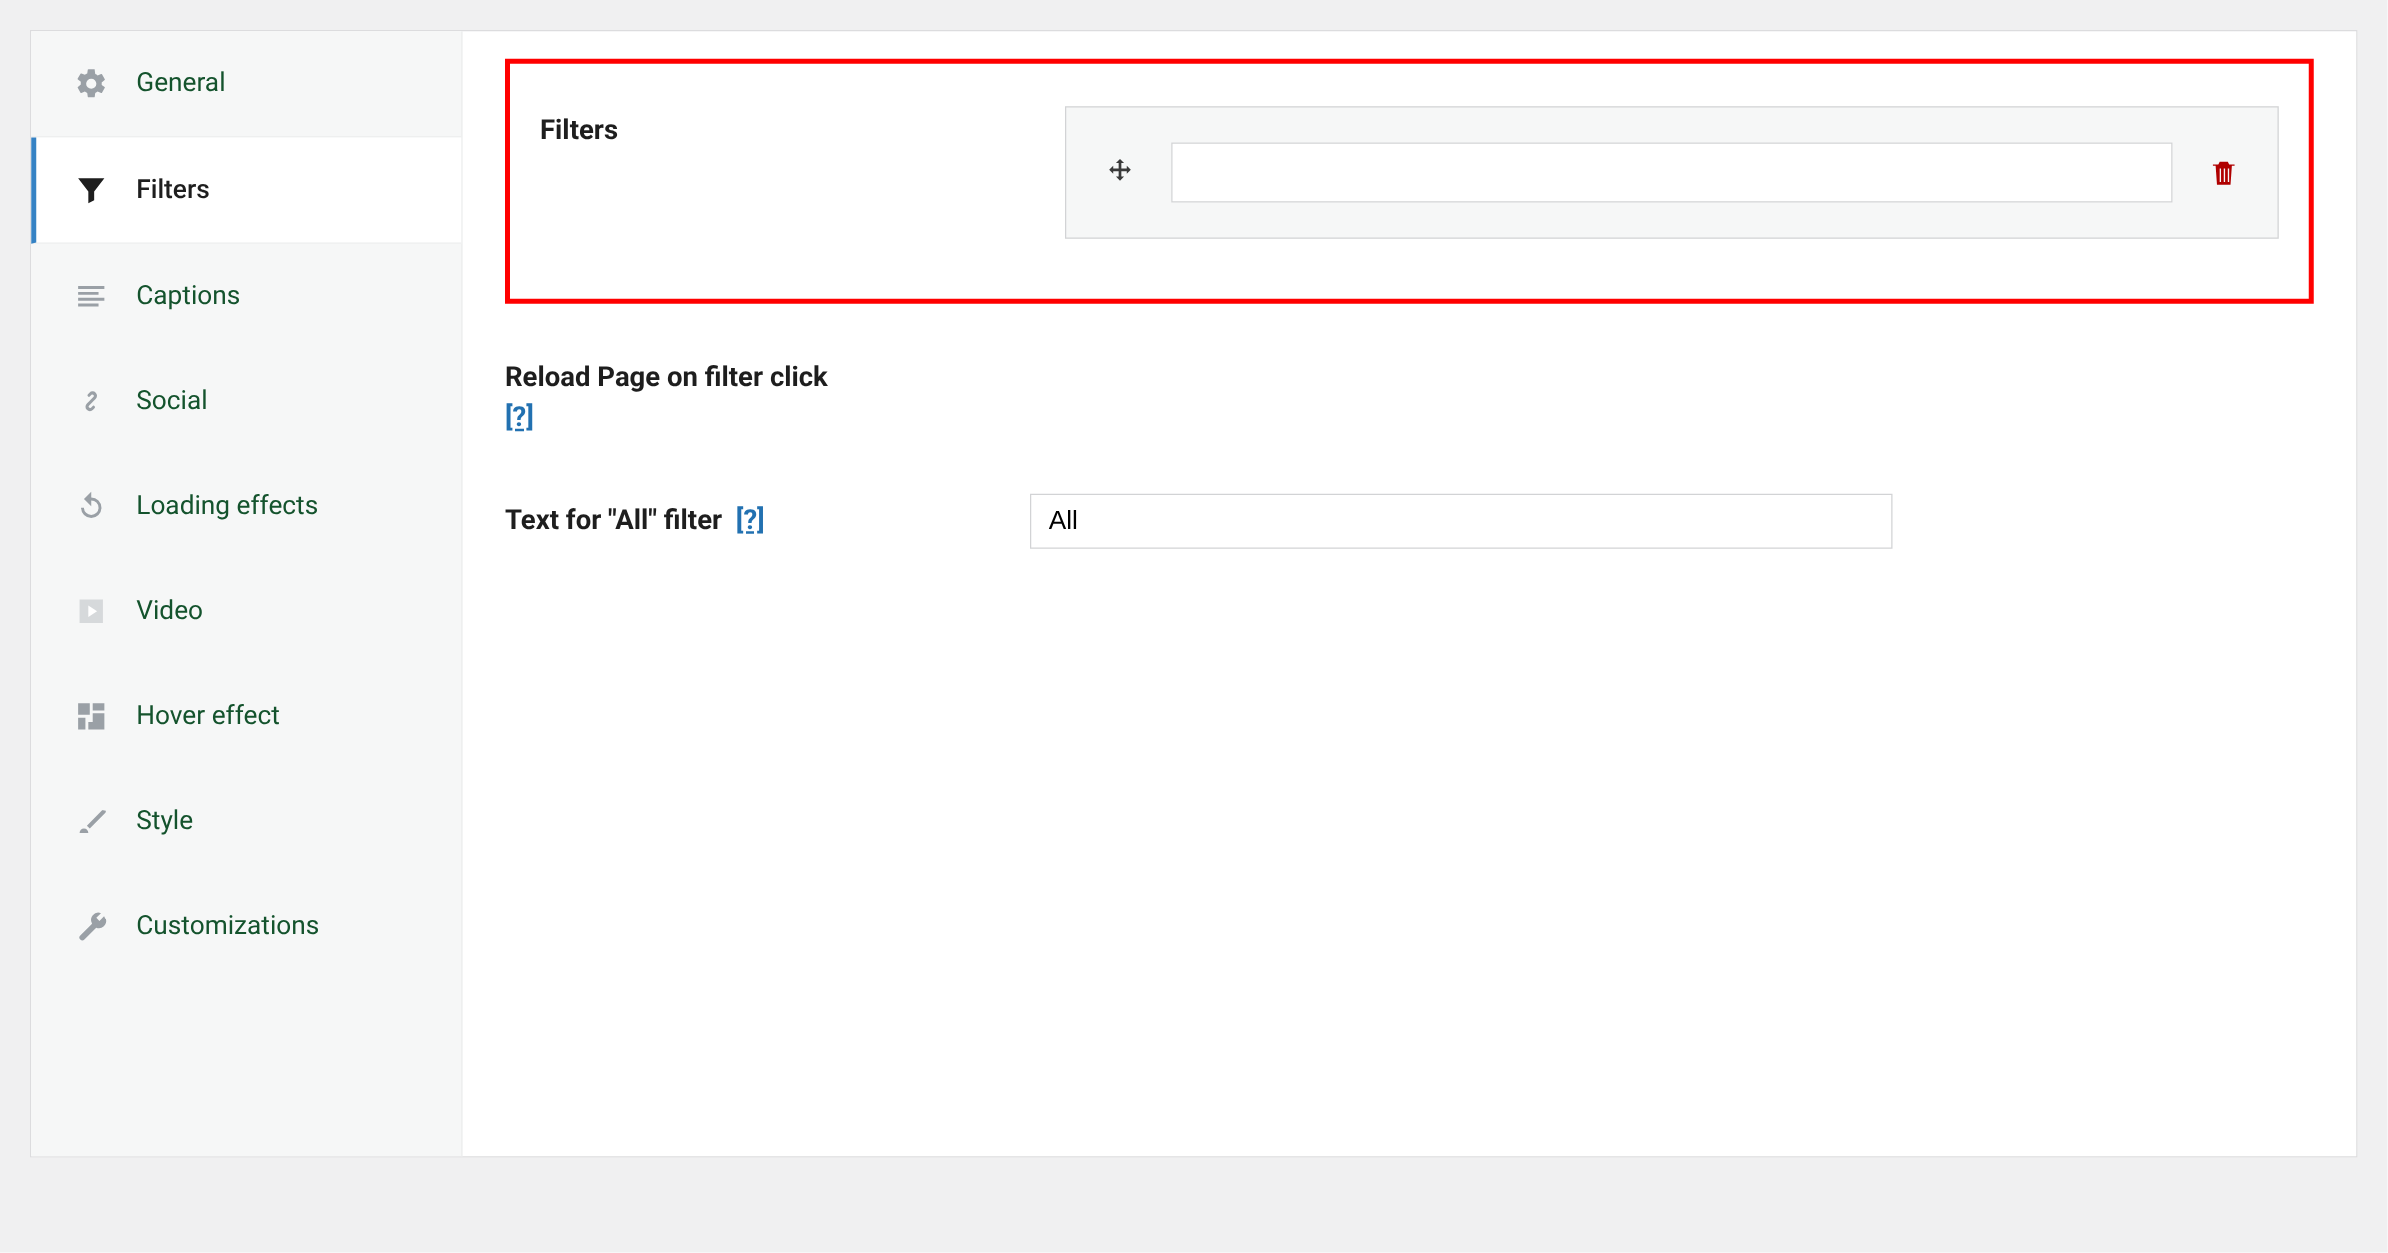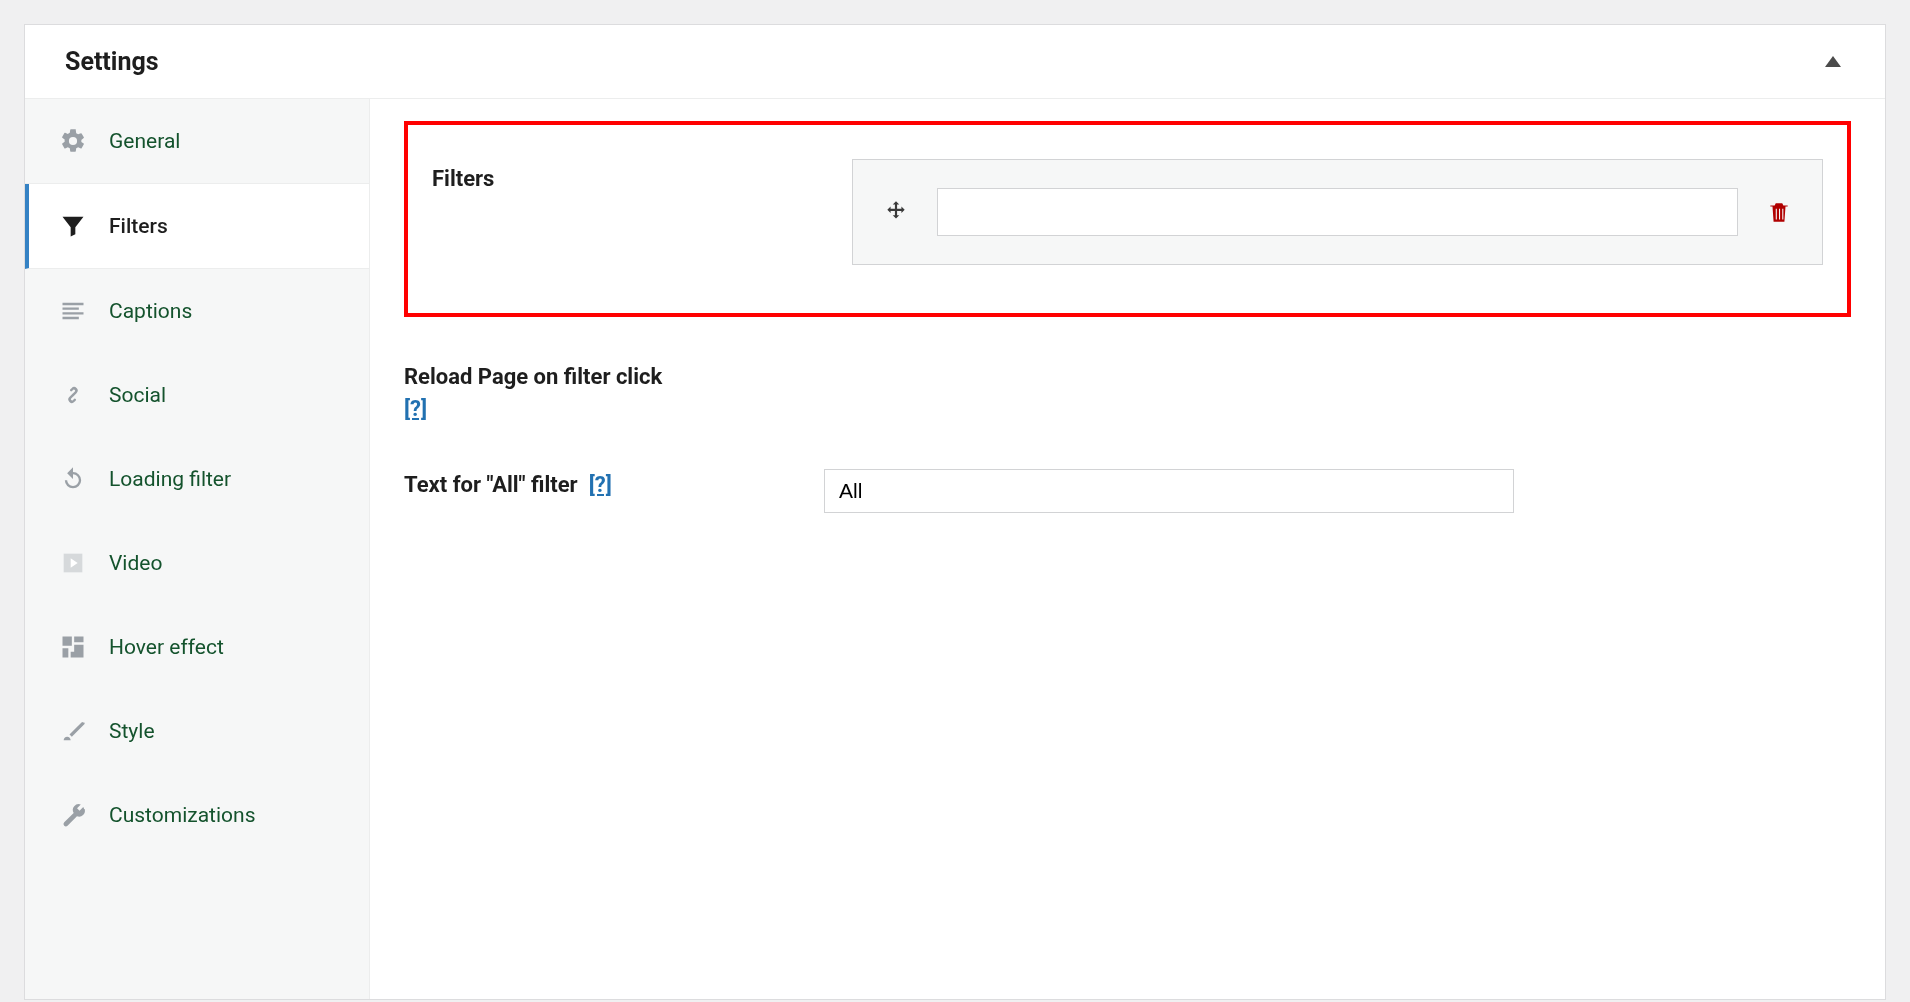--- a/index.html
+++ b/index.html
@@ -173,32 +173,28 @@
     letter-spacing: 0.5px;
   }
   .text-input {
     width: 690px;
     height: 44px;
     border: 1px solid #d2d3d5;
     font-size: 21px;
     padding: 2px 14px;
     background: #fff;
   }
-  .row.setting { margin-top: 44px; align-items: flex-start; }
+  .row.setting { margin-top: 44px; align-items: center; }
   .row.setting .row-label { padding-top: 0; }
 </style>
 </head>
 <body>
 
 <div class="panel">
 
-  <div class="panel-header">
-    <div class="panel-title">Settings</div>
-    <div class="caret"></div>
-  </div>
 
   <div class="panel-body">
 
     <div class="sidebar">
 
       <div class="sidebar-item first">
         <span class="sb-icon">
           <svg viewBox="0 0 24 24">
               <path d="M19.14,12.94a7.14,7.14,0,0,0,.05-.94,7.14,7.14,0,0,0-.05-.94l2.03-1.58a.5.5,0,0,0,.12-.64l-1.92-3.32a.5.5,0,0,0-.61-.22l-2.39.96a7.03,7.03,0,0,0-1.62-.94l-.36-2.54A.5.5,0,0,0,13.9,2h-3.8a.5.5,0,0,0-.49.42L9.25,4.96a7.03,7.03,0,0,0-1.62.94l-2.39-.96a.5.5,0,0,0-.61.22L2.71,8.48a.5.5,0,0,0,.12.64L4.86,10.7a7.14,7.14,0,0,0-.05.94,7.14,7.14,0,0,0,.05.94L2.83,14.16a.5.5,0,0,0-.12.64l1.92,3.32a.5.5,0,0,0,.61.22l2.39-.96a7.03,7.03,0,0,0,1.62.94l.36,2.54a.5.5,0,0,0,.49.42h3.8a.5.5,0,0,0,.49-.42l.36-2.54a7.03,7.03,0,0,0,1.62-.94l2.39.96a.5.5,0,0,0,.61-.22l1.92-3.32a.5.5,0,0,0-.12-.64ZM12,15.5A3.5,3.5,0,1,1,15.5,12,3.5,3.5,0,0,1,12,15.5Z"></path>
             </svg>
@@ -232,21 +228,21 @@
         </span>
         <span>Social</span>
       </div>
 
       <div class="sidebar-item">
         <span class="sb-icon">
           <svg viewBox="0 0 24 24">
               <path d="M12 5V2L7 7l5 5V8a5 5 0 1 1-5 5H5a7 7 0 1 0 7-7z"></path>
             </svg>
         </span>
-        <span>Loading filter</span>
+        <span>Loading effects</span>
       </div>
 
       <div class="sidebar-item">
         <span class="sb-icon">
           <svg viewBox="0 0 24 24">
               <path d="M4 4h16v16H4z" opacity=".35"></path>
               <path d="M10 8l6 4-6 4V8z" fill="#fff"></path>
             </svg>
         </span>
         <span>Video</span>

